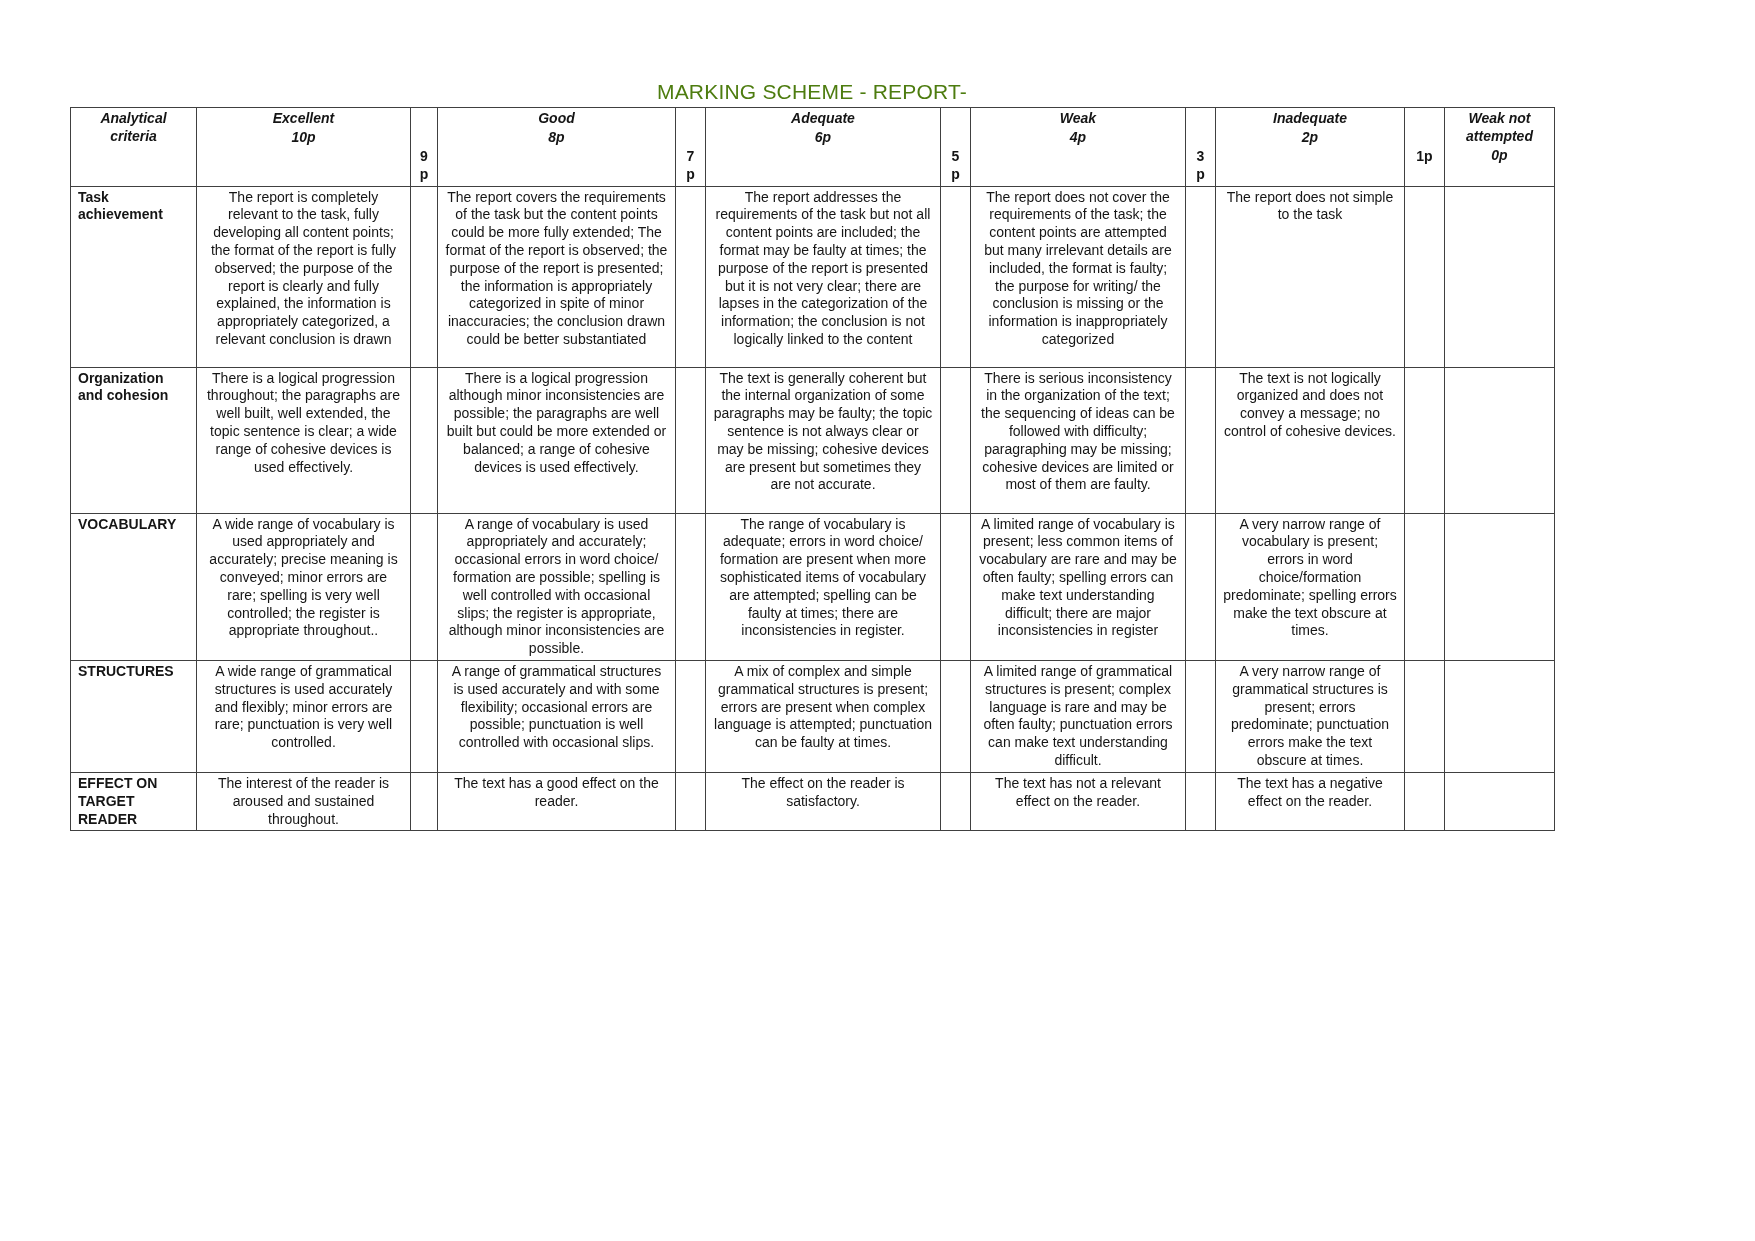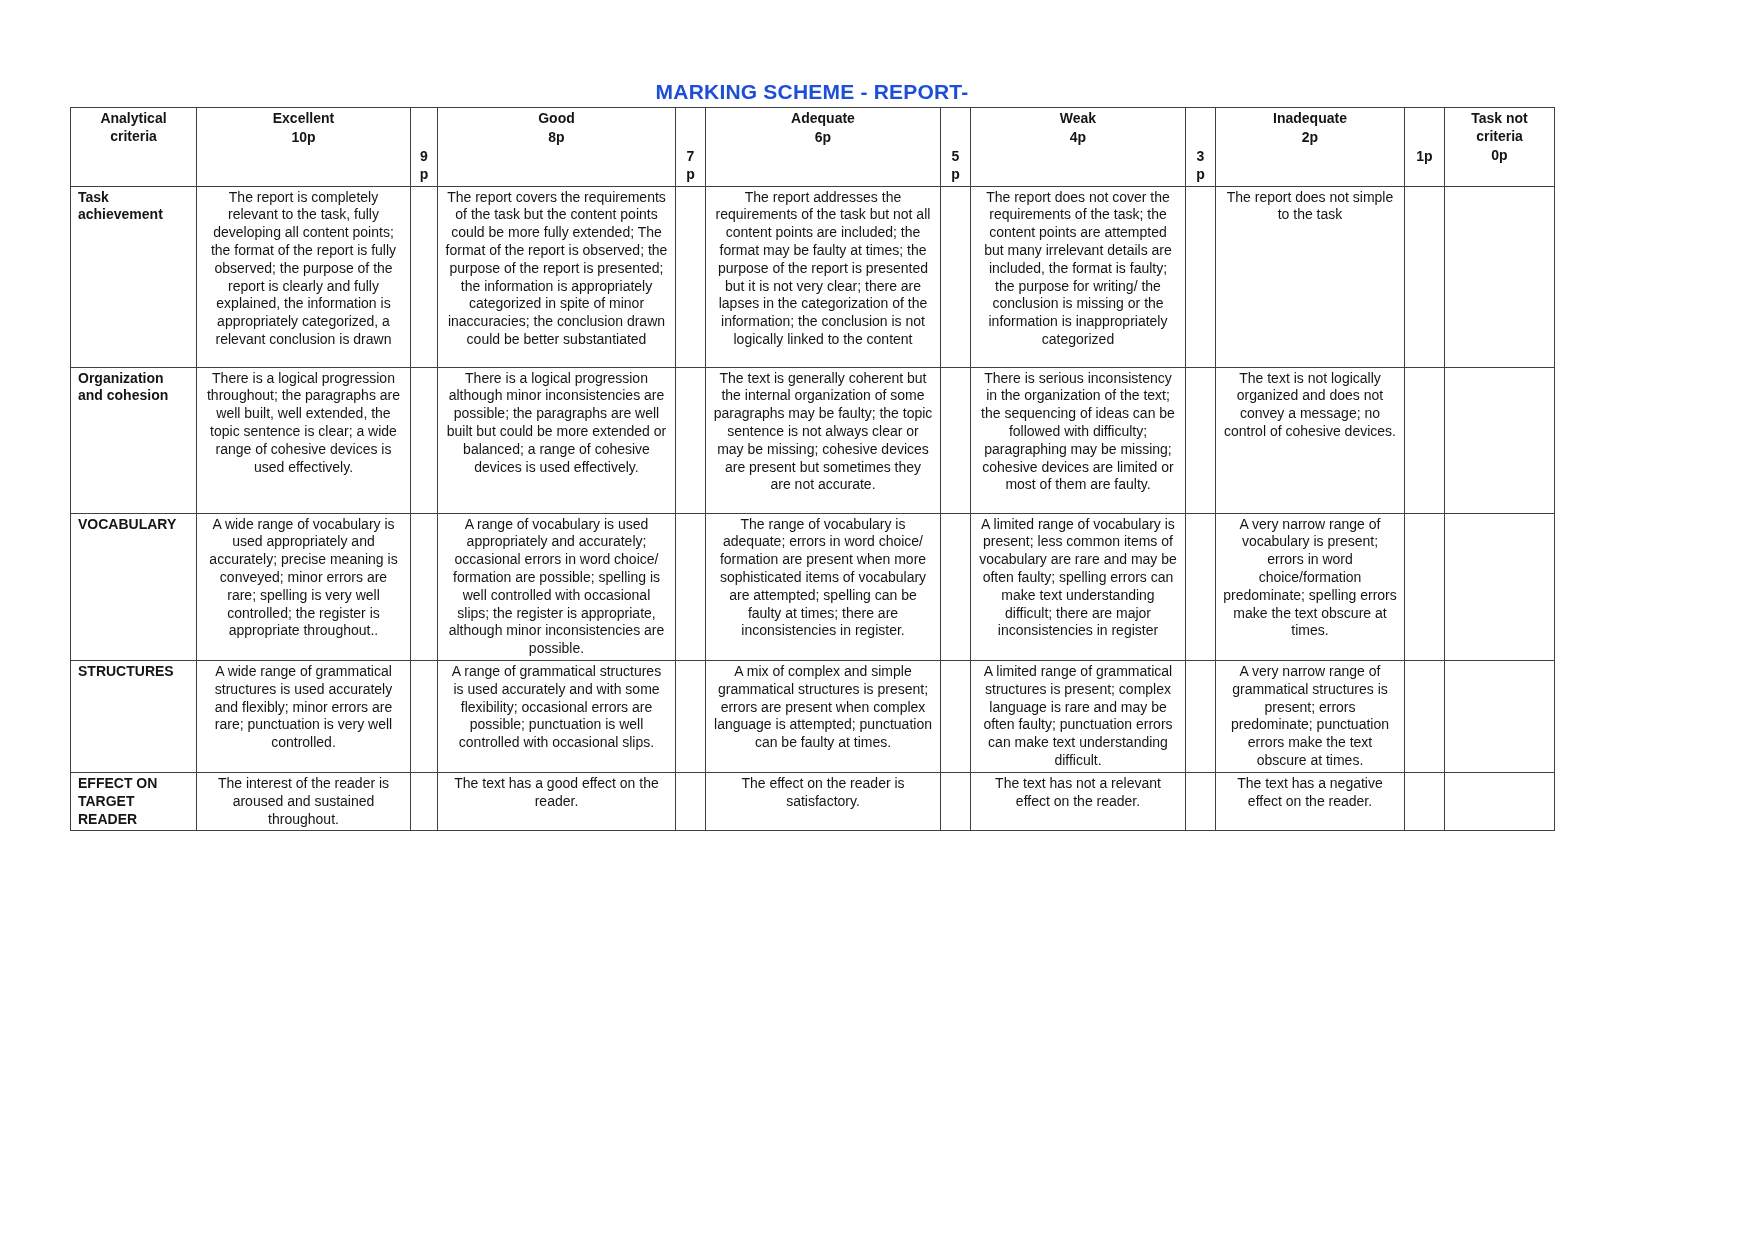--- a/index.html
+++ b/index.html
@@ -6,22 +6,22 @@
   body{
     width:1755px;height:1241px;overflow:hidden;
     font-family:"Liberation Sans", sans-serif;
     color:#151515;
   }
   .doc-title{
     margin:80px 0 3px 70px;
     width:1484px;
     text-align:center;
     font-size:21px;
-    font-weight:bold;
-    color:#1d4ed8;
+    font-weight:normal;
+    color:#4d7c0f;
     letter-spacing:0.2px;
   }
   table.rubric{
     border-collapse:collapse;
     table-layout:fixed;
     margin-left:70px;
     width:1484px;
   }
   .rubric td{
     border:1px solid #404040;
@@ -29,21 +29,21 @@
     padding:2px 7px;
     font-size:14px;
     line-height:17.8px;
   }
   tr.hrow{height:77px;}
   tr.r0{height:181px;}
   tr.r1{height:146px;padding-left:44px;}
   tr.r2{height:146px;}
   tr.r3{height:112px;}
   tr.r4{height:58px;}
-  td.hdr{font-weight:bold;text-align:center;}
+  td.hdr{font-weight:bold;text-align:center;font-style:italic;}
   td.hdr .pts{margin-top:1px;font-weight:bold;}
   td.np{padding:2px 2px;text-align:center;font-weight:bold;}
   td.np .np-inner{margin-top:38px;white-space:pre-line;}
   td.crit{font-weight:bold;text-align:left;}
   td.desc{text-align:center;}
 </style>
 </head>
 <body>
 
 <div class="doc-title">MARKING SCHEME - REPORT-</div>
@@ -100,21 +100,21 @@
 p</div>
         </td>
     <td class="hdr">
       <div>Inadequate</div>
       <div class="pts">2p</div>
     </td>
     <td class="np">
           <div class="np-inner">1p</div>
         </td>
     <td class="hdr">
-      <div>Task not criteria</div>
+      <div>Weak not attempted</div>
       <div class="pts">0p</div>
     </td>
   </tr>
 
   <tr class="r0">
     <td class="crit">Task achievement</td>
     <td class="desc">The report is completely relevant to the task, fully developing all content points; the format of the report is fully observed; the purpose of the report is clearly and fully explained, the information is appropriately categorized, a relevant conclusion is drawn</td>
     <td class="np"></td>
     <td class="desc">The report covers the requirements of the task but the content points could be more fully extended; The format of the report is observed; the purpose of the report is presented; the information is appropriately categorized in spite of minor inaccuracies; the conclusion drawn could be better substantiated</td>
     <td class="np"></td>

